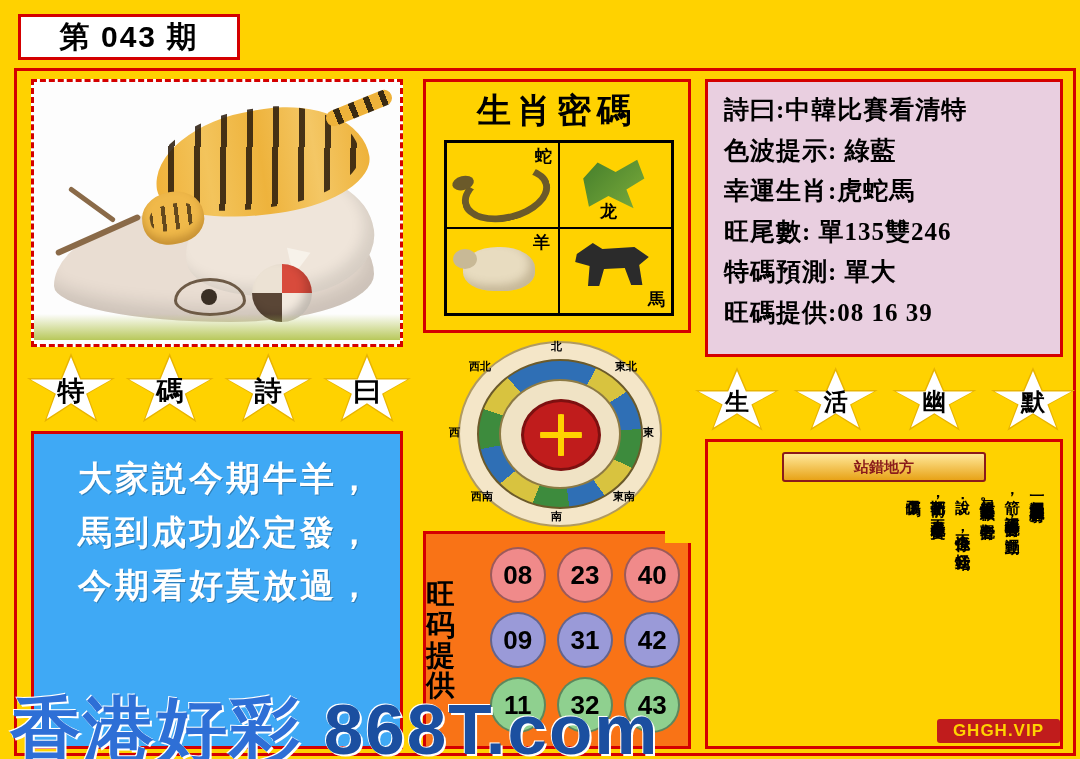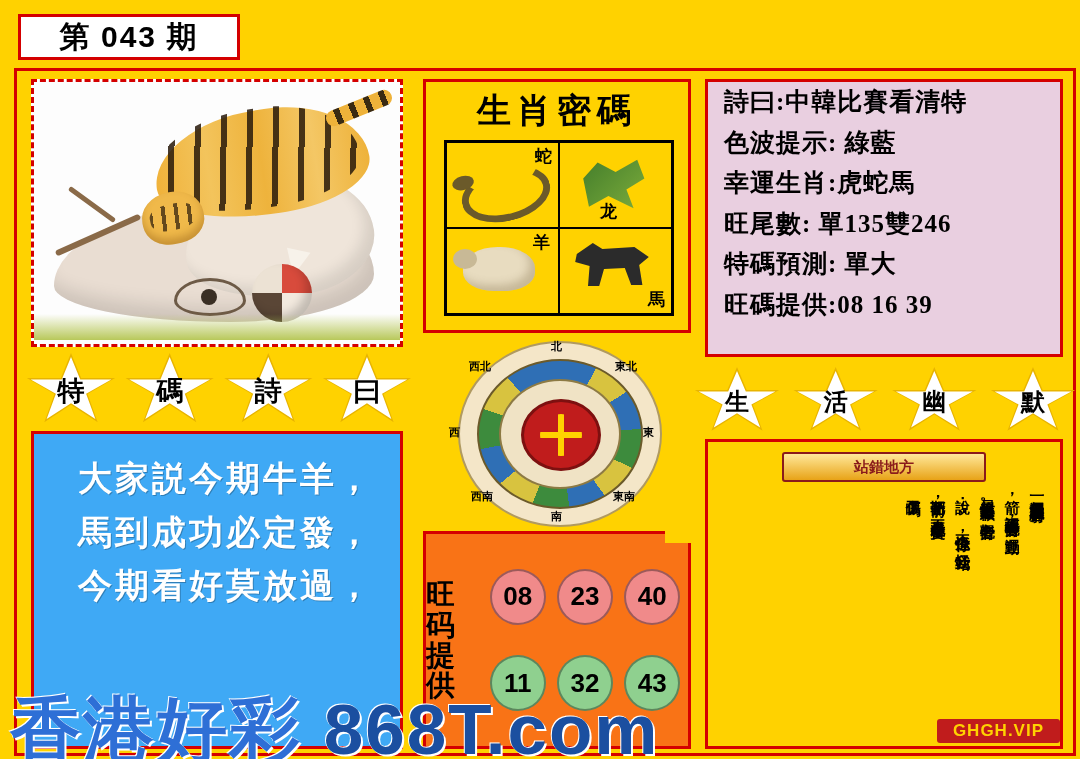--- a/index.html
+++ b/index.html
@@ -247,21 +247,21 @@
     font-family:"Liberation Sans",sans-serif;
   }
   .nb-red{background:#f08a8a;}
   .nb-blue{background:#9a9ad8;}
   .nb-green{background:#8fd08f;}
 
   
   .tips-panel{
     position:absolute;left:688px;top:8px;width:358px;height:278px;
     background:#e9cfe0;border:3px solid #d40000;box-sizing:border-box;
-    padding:0 10px 0 16px;
+    padding:8px 10px 0 16px;
   }
   .tips-line{
     font-size:25px;font-weight:bold;color:#000;line-height:1.62;
     letter-spacing:1px;font-family:"Liberation Serif",serif;white-space:nowrap;
   }
 
   
   .humor-row{
     position:absolute;left:676px;top:296px;width:384px;height:70px;
     display:flex;justify-content:space-between;align-items:center;
@@ -415,20 +415,25 @@
 
     <div class="hot-panel">
       <div class="hot-label">旺码提供</div>
       <div class="hot-balls">
         <div class="ball-row">
           <div class="numball nb-red">08</div>
           <div class="numball nb-red">23</div>
           <div class="numball nb-red">40</div>
         </div>
         <div class="ball-row">
+          <div class="numball nb-blue">09</div>
+          <div class="numball nb-blue">31</div>
+          <div class="numball nb-blue">42</div>
+        </div>
+        <div class="ball-row">
           <div class="numball nb-green">11</div>
           <div class="numball nb-green">32</div>
           <div class="numball nb-green">43</div>
         </div>
       </div>
     </div>
 
     <div class="tips-panel">
       <div class="tips-line">詩曰:中韓比賽看清特</div>
       <div class="tips-line">色波提示: 綠藍</div>

